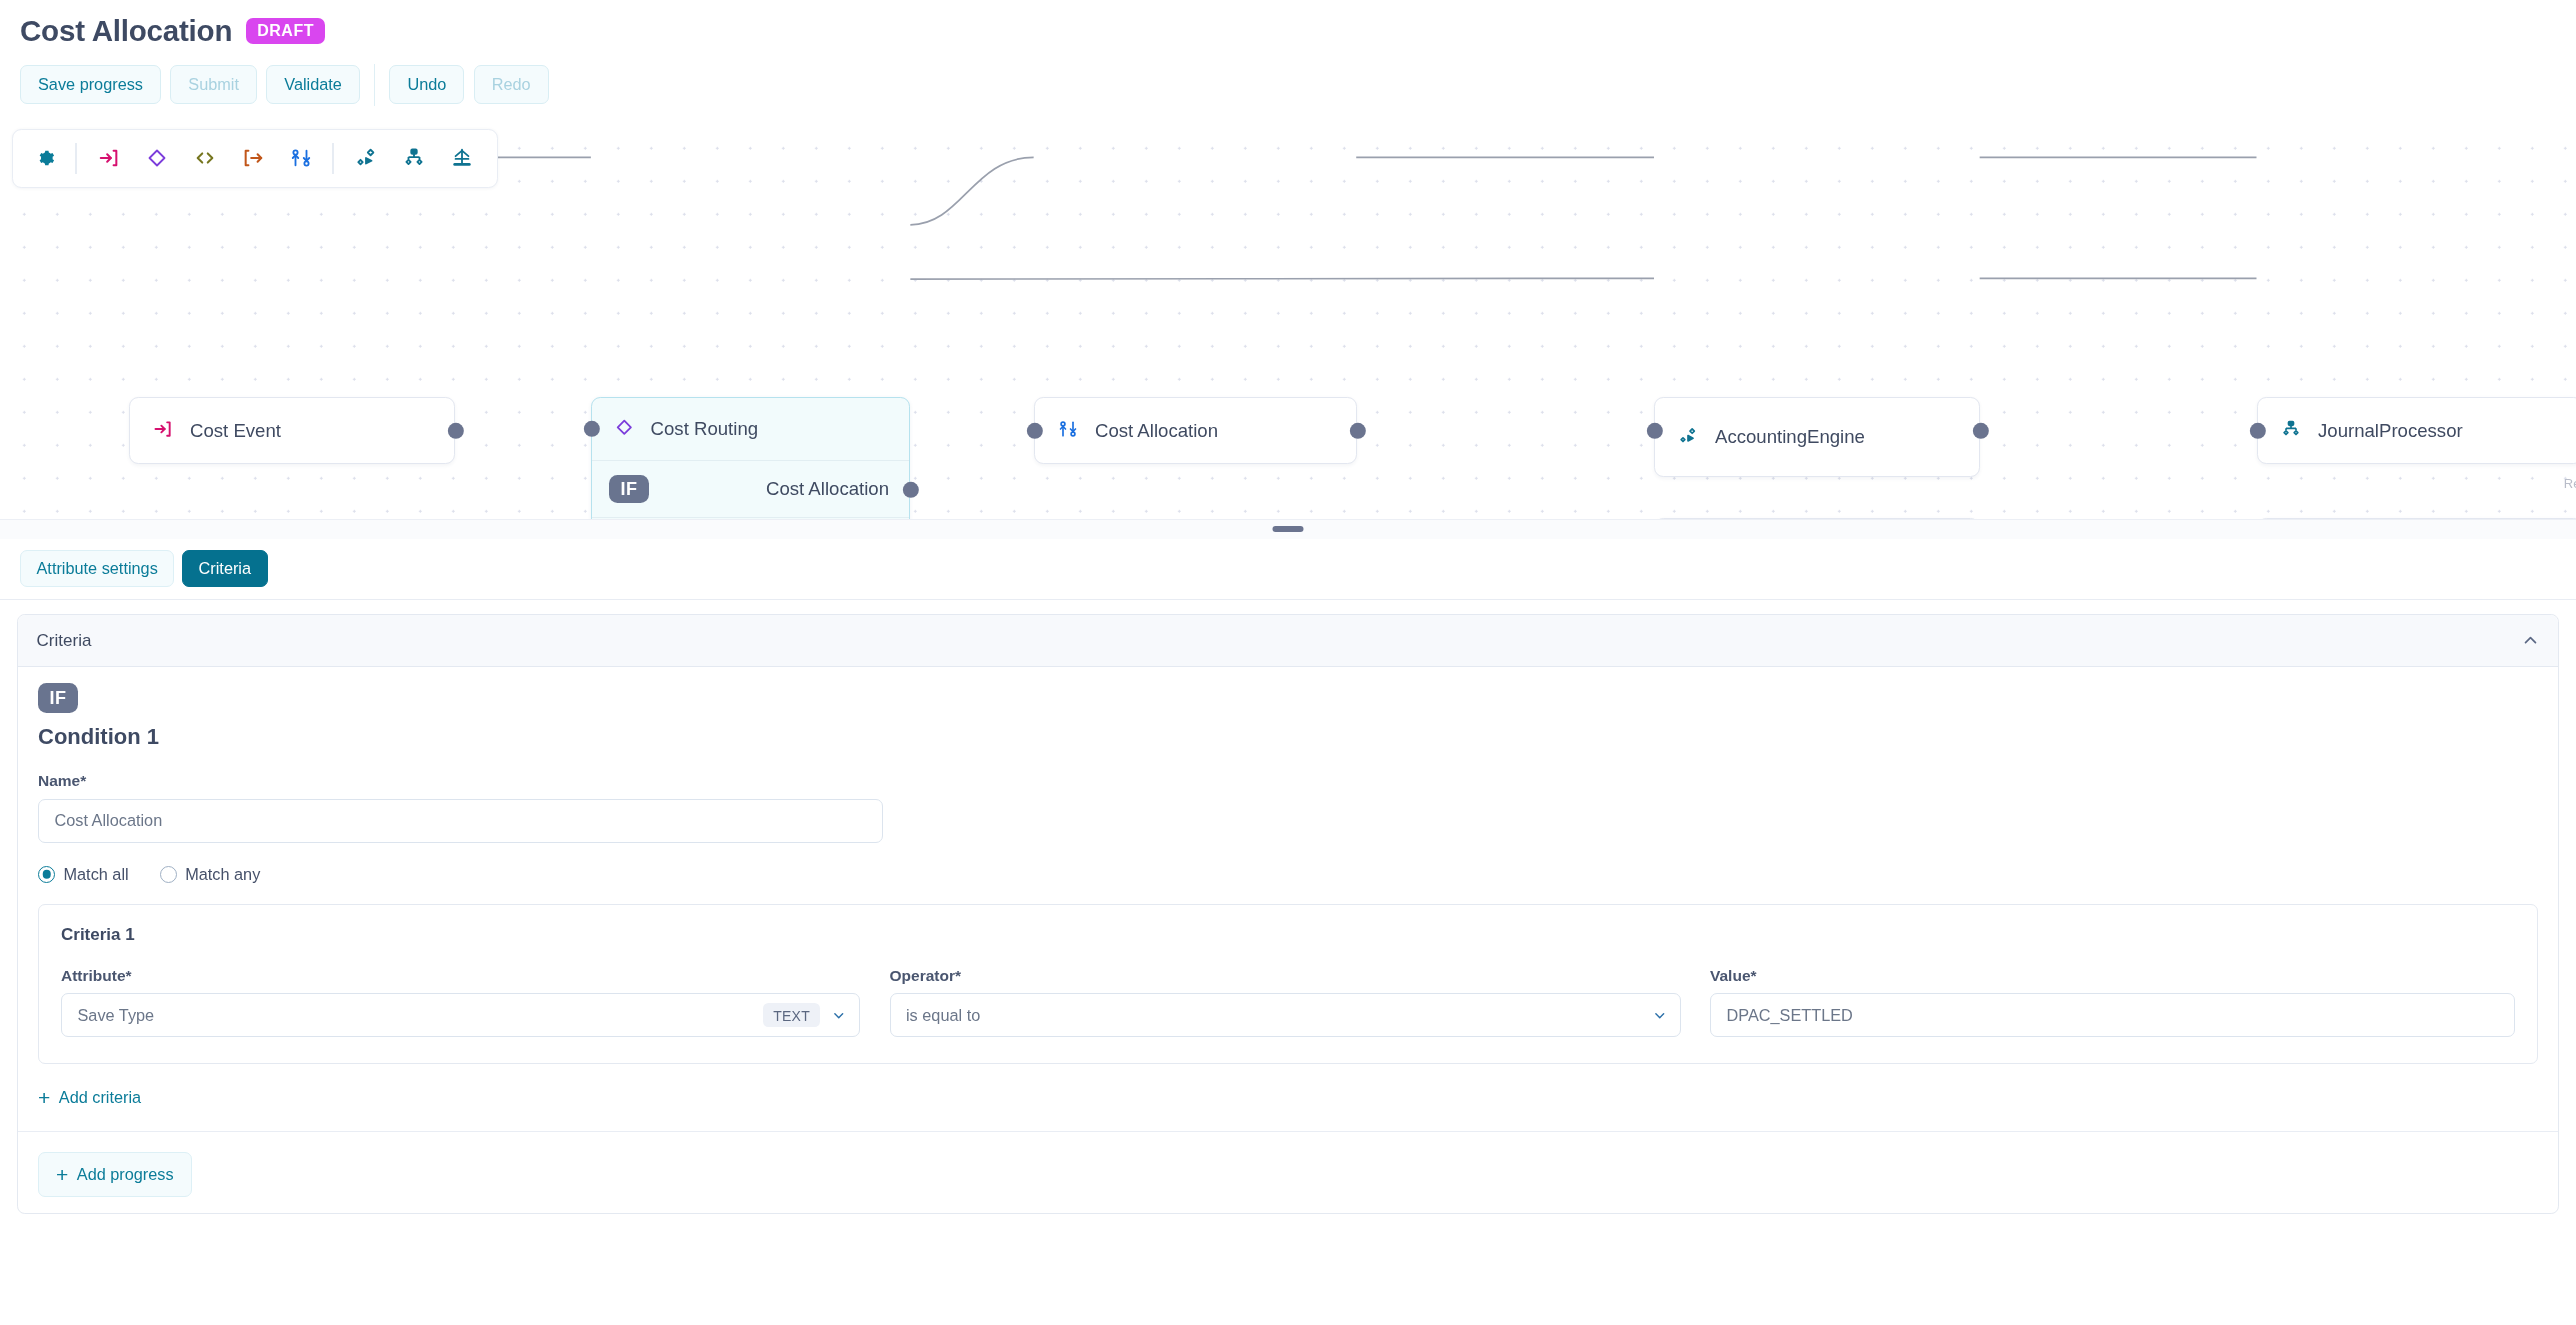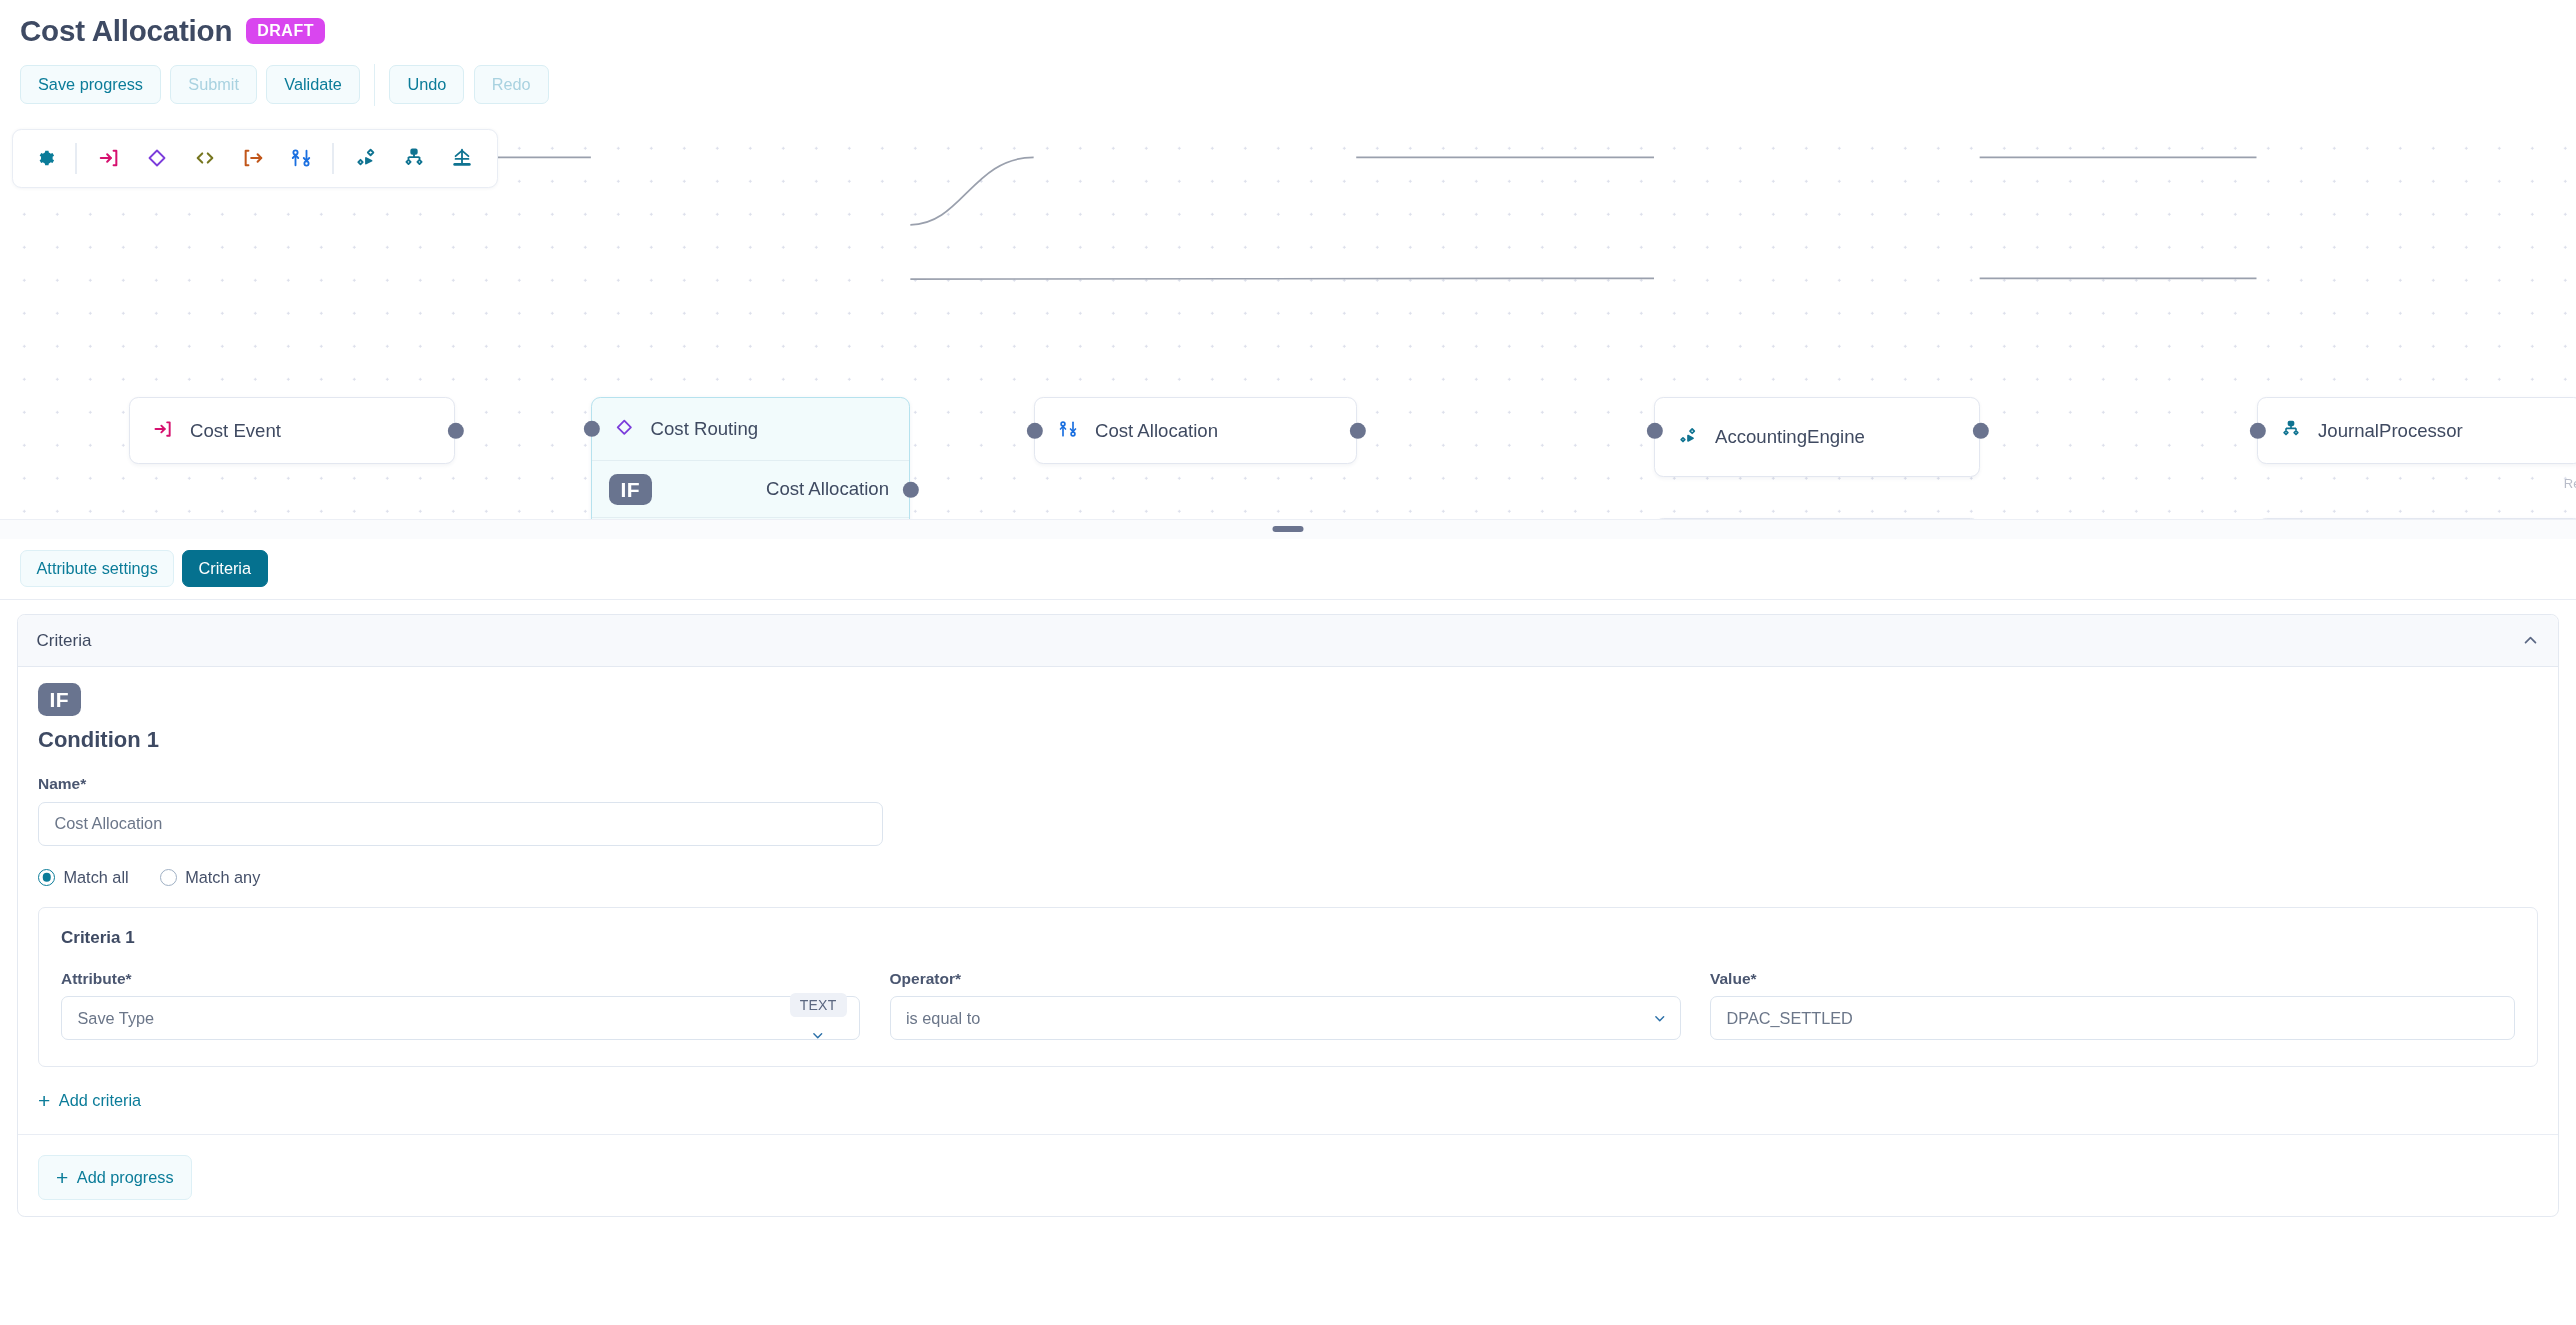--- a/index.html
+++ b/index.html
@@ -67,21 +67,21 @@
     display: flex; align-items: center; justify-content: flex-end;
     height: 57px; padding: 0 20px 0 18.6px;
     border-top: 0.8px solid #e2eef2;
     position: relative;
   }
   .branch-row .tag {
     position: absolute; left: 17px;
   }
   .tag {
     background: #69748f; color: #fff; border-radius: 8.5px;
-    font-size: 21px; font-weight: 700; letter-spacing: 0.4px;
+    font-size: 18px; font-weight: 700; letter-spacing: 0.4px;
     padding: 5.4px 11.6px 4.7px 11.6px; line-height: 1;
   }
   .branch-label { font-size: 18.6px; color: #3f4a61; }
   .port {
     position: absolute; width: 16.3px; height: 16.3px; border-radius: 50%;
     background: #6b748f; top: 50%; transform: translate(-50%,-50%);
     z-index: 3;
   }
   .edges { position: absolute; inset: 0; z-index: 1; pointer-events: none; }
 
@@ -144,21 +144,21 @@
   .row3 { display: flex; gap: 29.5px; }
   .col-attr { width: 799px; }
   .col-op { width: 791px; }
   .col-val { flex: 1; }
   .select {
     height: 44px; border: 0.8px solid #dce4ee; border-radius: 7px;
     display: flex; align-items: center; padding: 0 12.4px 0 15.5px;
     font-size: 16.3px; color: #6b7689; background:#fff; justify-content: space-between;
   }
   .sel-left { font-size: 16.3px; color: #6b7689; }
-  .sel-right { display: flex; align-items: center; gap: 11px; flex-direction: column; }
+  .sel-right { display: flex; align-items: center; gap: 11px; }
   .type-badge {
     background: #eef1f7; color: #5b6780; font-size: 14px; letter-spacing: 0.3px;
     padding: 5.4px 10px 4.7px 10px; border-radius: 5.4px; line-height: 1;
   }
   .chev-down { width: 15.5px; height: 15.5px; display:block; }
 
   .add-link {
     margin-top: 23px; display: inline-flex; align-items: center; gap: 8.5px;
     color: #0b7c99; font-size: 16.3px; cursor: pointer;
   }

